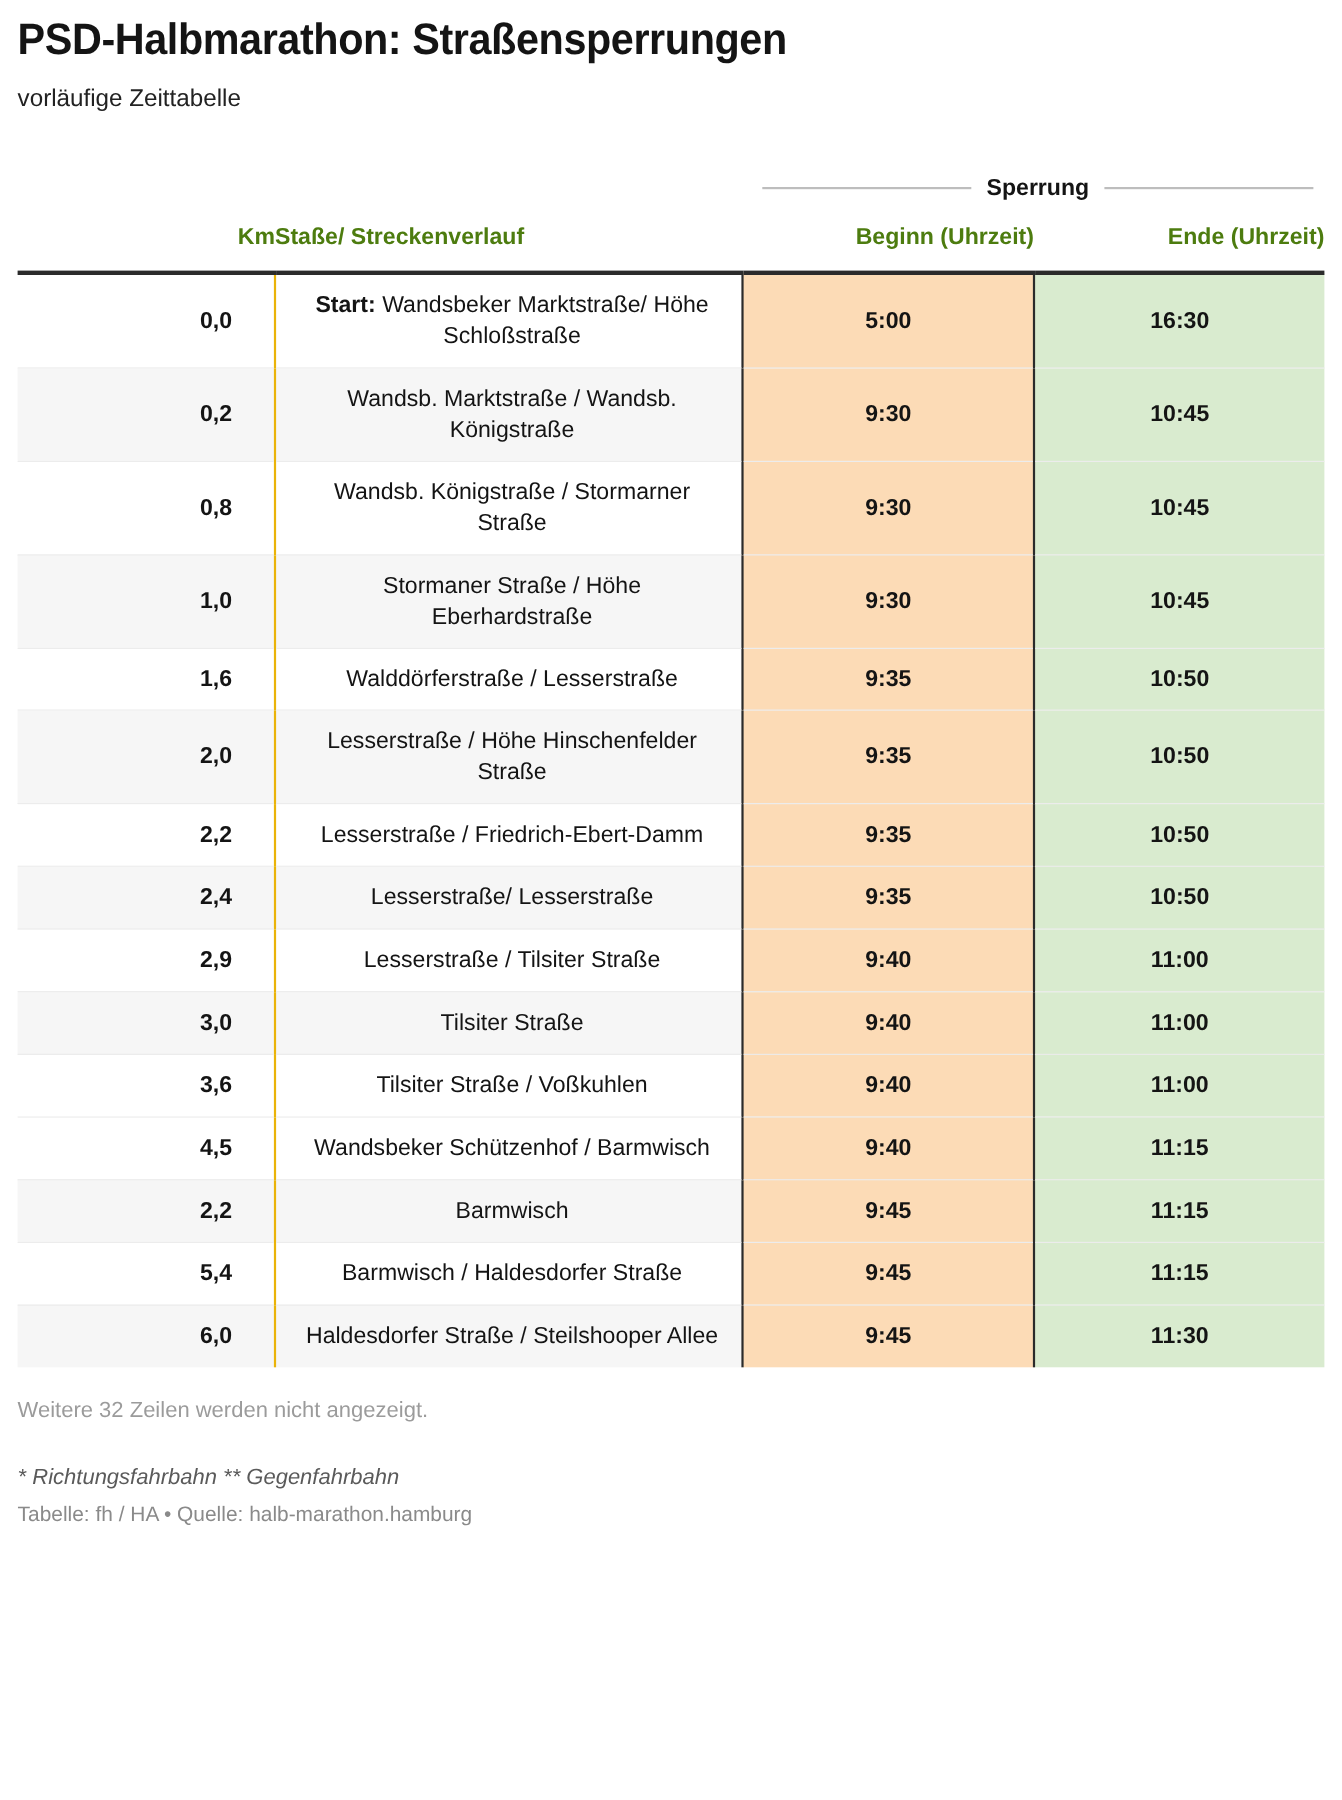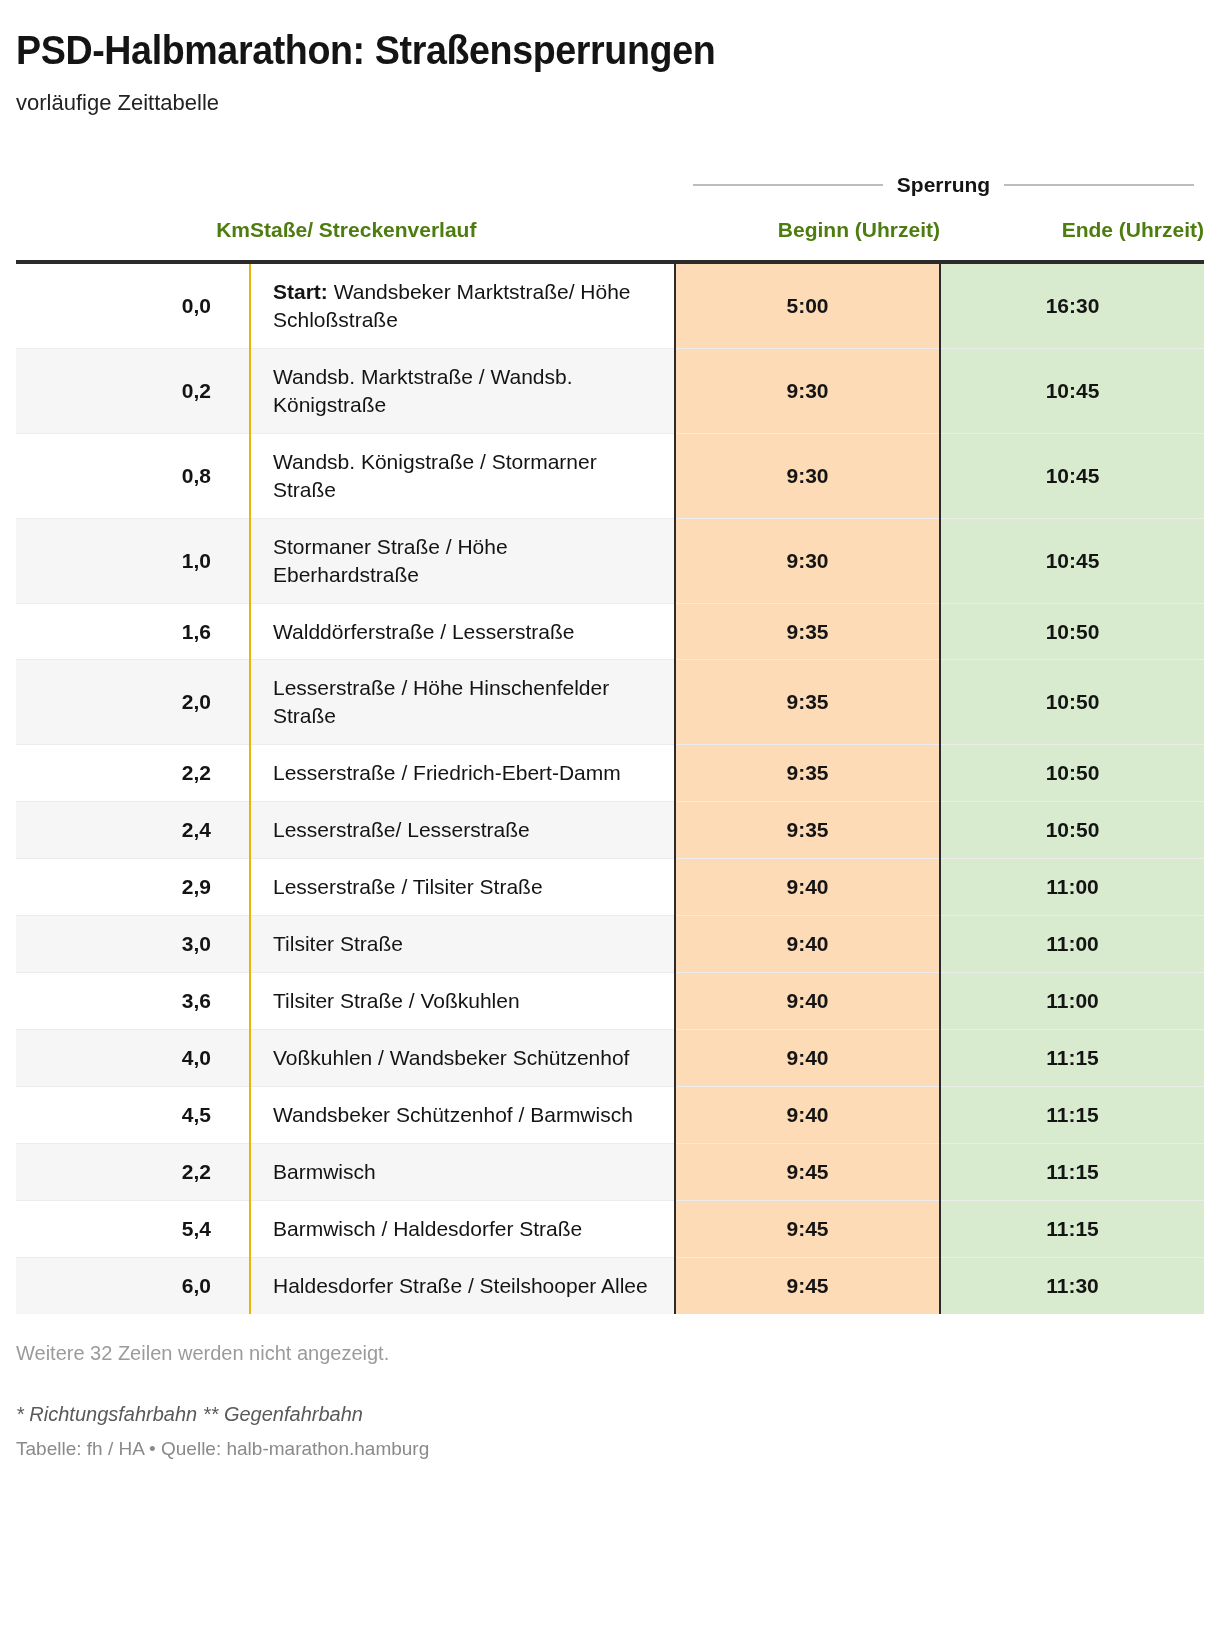--- a/index.html
+++ b/index.html
@@ -13,21 +13,21 @@
     font-family: "Liberation Sans", "DejaVu Sans", sans-serif;
     color: #111111;
     -webkit-font-smoothing: antialiased;
     overflow: hidden;
   }
   .page {
     position: relative;
     width: 1076px;
     height: 1636px;
     box-sizing: border-box;
-    padding: 14px 16px;
+    padding: 0 16px;
   }
 
   
   .title {
     margin: 0;
     padding-top: 14px;
     font-size: 40px;
     line-height: 1.12;
     font-weight: 700;
     letter-spacing: -0.4px;
@@ -105,21 +105,21 @@
     border-bottom: 1px solid #ececec;
     box-sizing: border-box;
   }
   td.km {
     text-align: right;
     font-weight: 700;
     padding: 14px 38px 14px 0;
     border-right: 2px solid #eab308;
   }
   td.street {
-    text-align: left;
+    text-align: center;
     font-weight: 400;
     padding: 14px 16px 14px 22px;
   }
   td.street b { font-weight: 700; }
   td.begin, td.end {
     text-align: center;
     font-weight: 700;
     padding: 14px 6px;
   }
   td.begin {
@@ -251,26 +251,20 @@
           <td class="street">Tilsiter Straße</td>
           <td class="begin">9:40</td>
           <td class="end">11:00</td>
         </tr>
         <tr>
           <td class="km">3,6</td>
           <td class="street">Tilsiter Straße / Voßkuhlen</td>
           <td class="begin">9:40</td>
           <td class="end">11:00</td>
         </tr>
-        <tr class="alt">
-          <td class="km">4,0</td>
-          <td class="street">Voßkuhlen / Wandsbeker Schützenhof</td>
-          <td class="begin">9:40</td>
-          <td class="end">11:15</td>
-        </tr>
         <tr>
           <td class="km">4,5</td>
           <td class="street">Wandsbeker Schützenhof / Barmwisch</td>
           <td class="begin">9:40</td>
           <td class="end">11:15</td>
         </tr>
         <tr class="alt">
           <td class="km">2,2</td>
           <td class="street">Barmwisch</td>
           <td class="begin">9:45</td>

